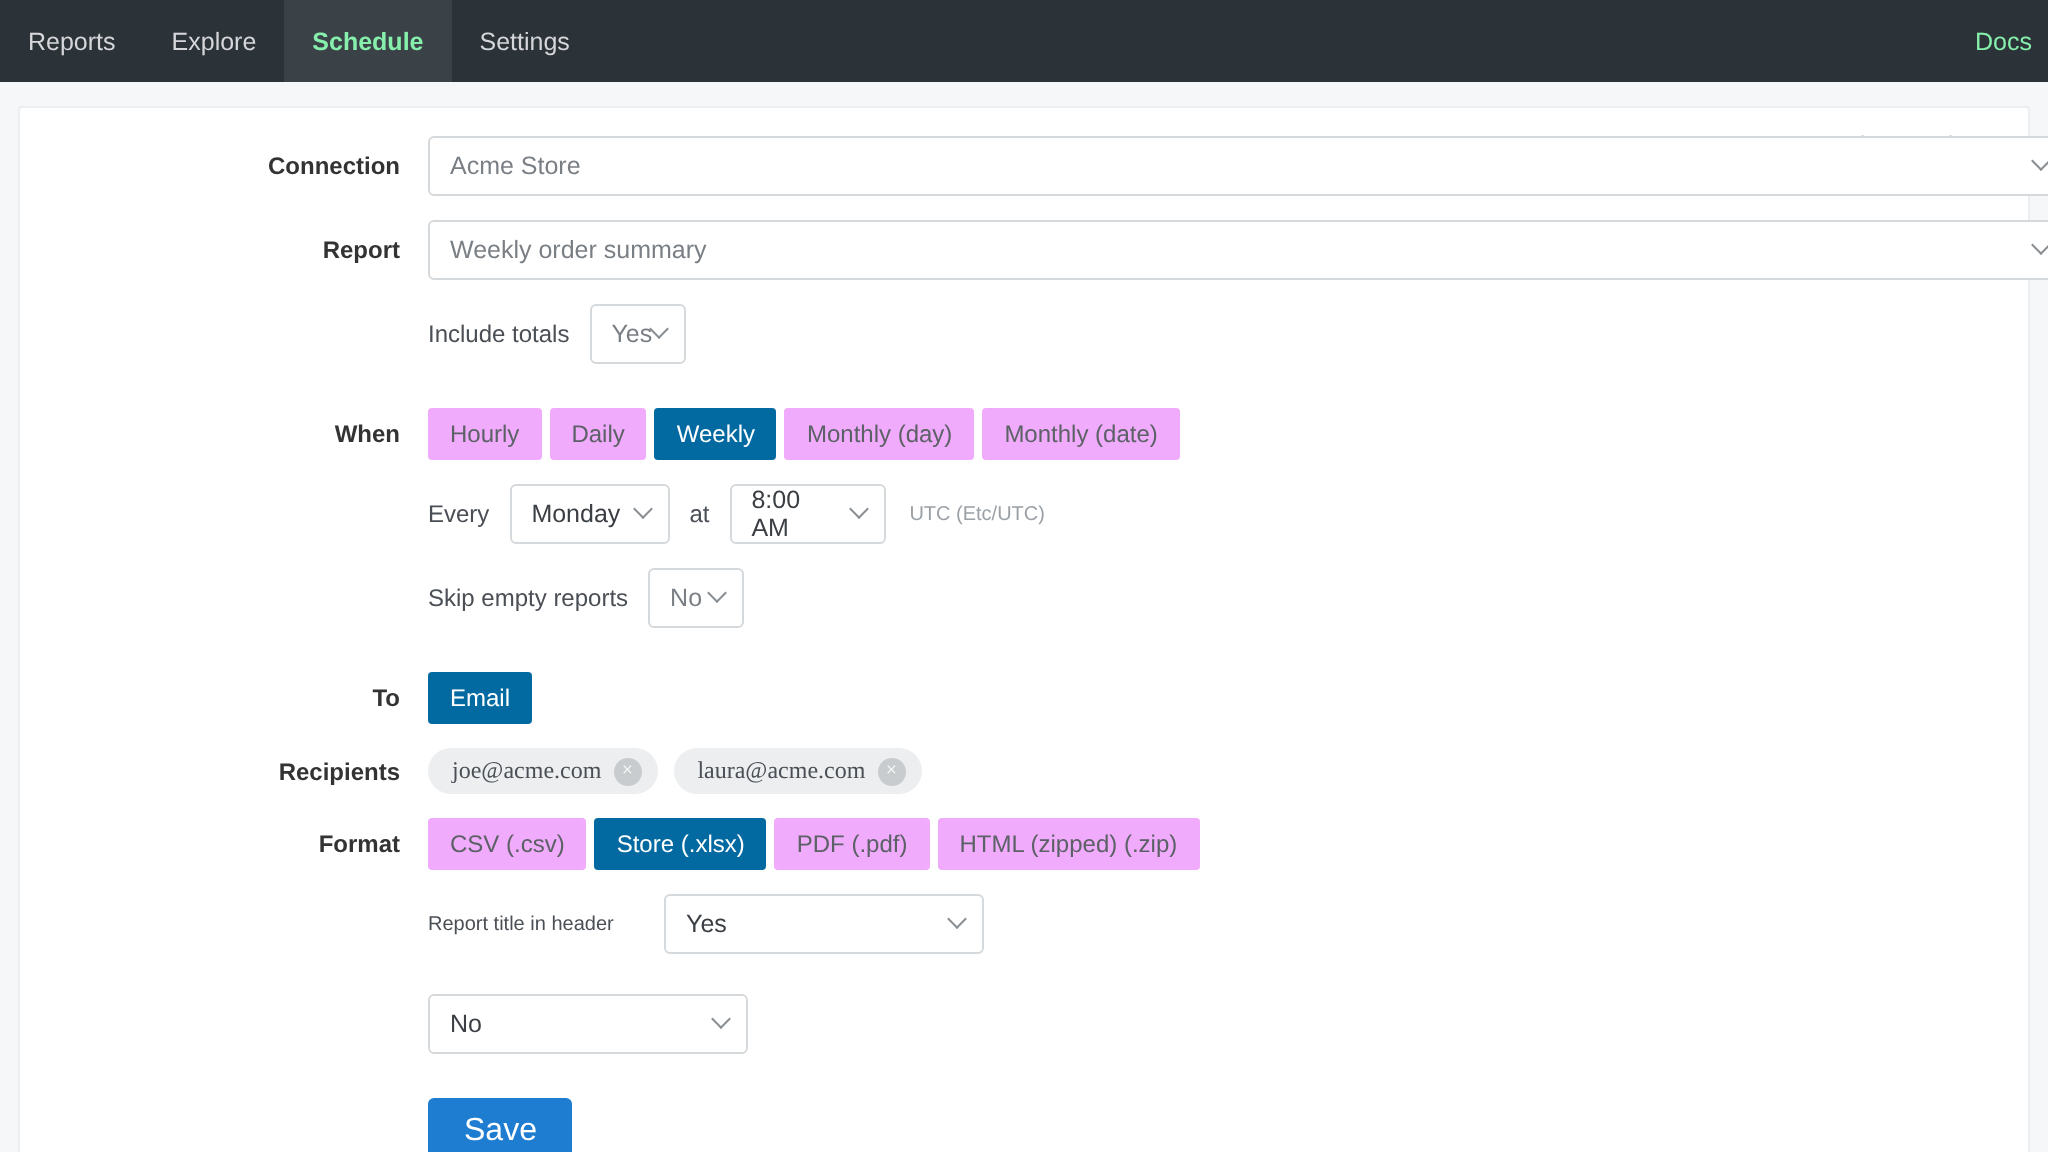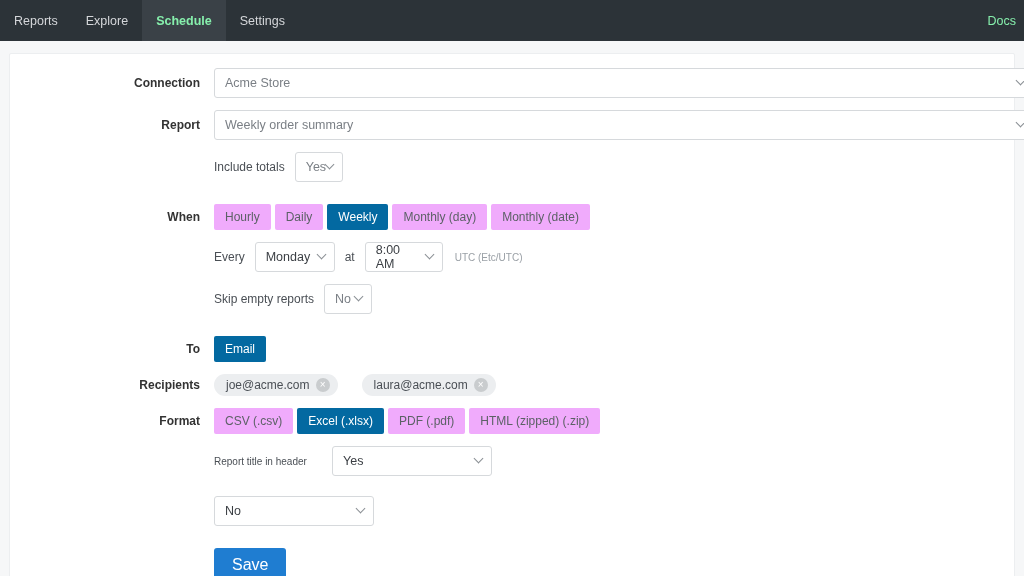--- a/index.html
+++ b/index.html
@@ -136,21 +136,21 @@
   .seg.active {
     background: #0369a1;
     color: #fff;
   }
   .seg:last-child { margin-right: 0; }
   .tz {
     font-size: 10px;
     color: #9aa0a6;
     margin-left: 2px;
   }
-  .chips { display:flex; gap:24px; }
+  .chips { display:flex; gap:8px;font-family:Liberation Serif, serif; }
   .chip {
     background: #eceef0;
     border-radius: 12px;
     padding: 4px 8px 4px 12px;
     font-size: 12px;
     color: #4a4f55;
     display: flex;
     align-items: center;
     gap: 6px;
   }
@@ -294,21 +294,21 @@
           </div>
         </div>
       </div>
     </div>
 
     <div class="row">
       <div class="label">Format</div>
       <div class="field">
         <div class="seg-group">
           <div class="seg">CSV (.csv)</div>
-          <div class="seg active">Excel (.xlsx)</div>
+          <div class="seg active">Store (.xlsx)</div>
           <div class="seg">PDF (.pdf)</div>
           <div class="seg">HTML (zipped) (.zip)</div>
         </div>
       </div>
     </div>
 
     <div class="row">
       <div class="label"></div>
       <div class="field" style="flex-direction:column; align-items:flex-start; gap:10px;">
         <div class="sub-row">

